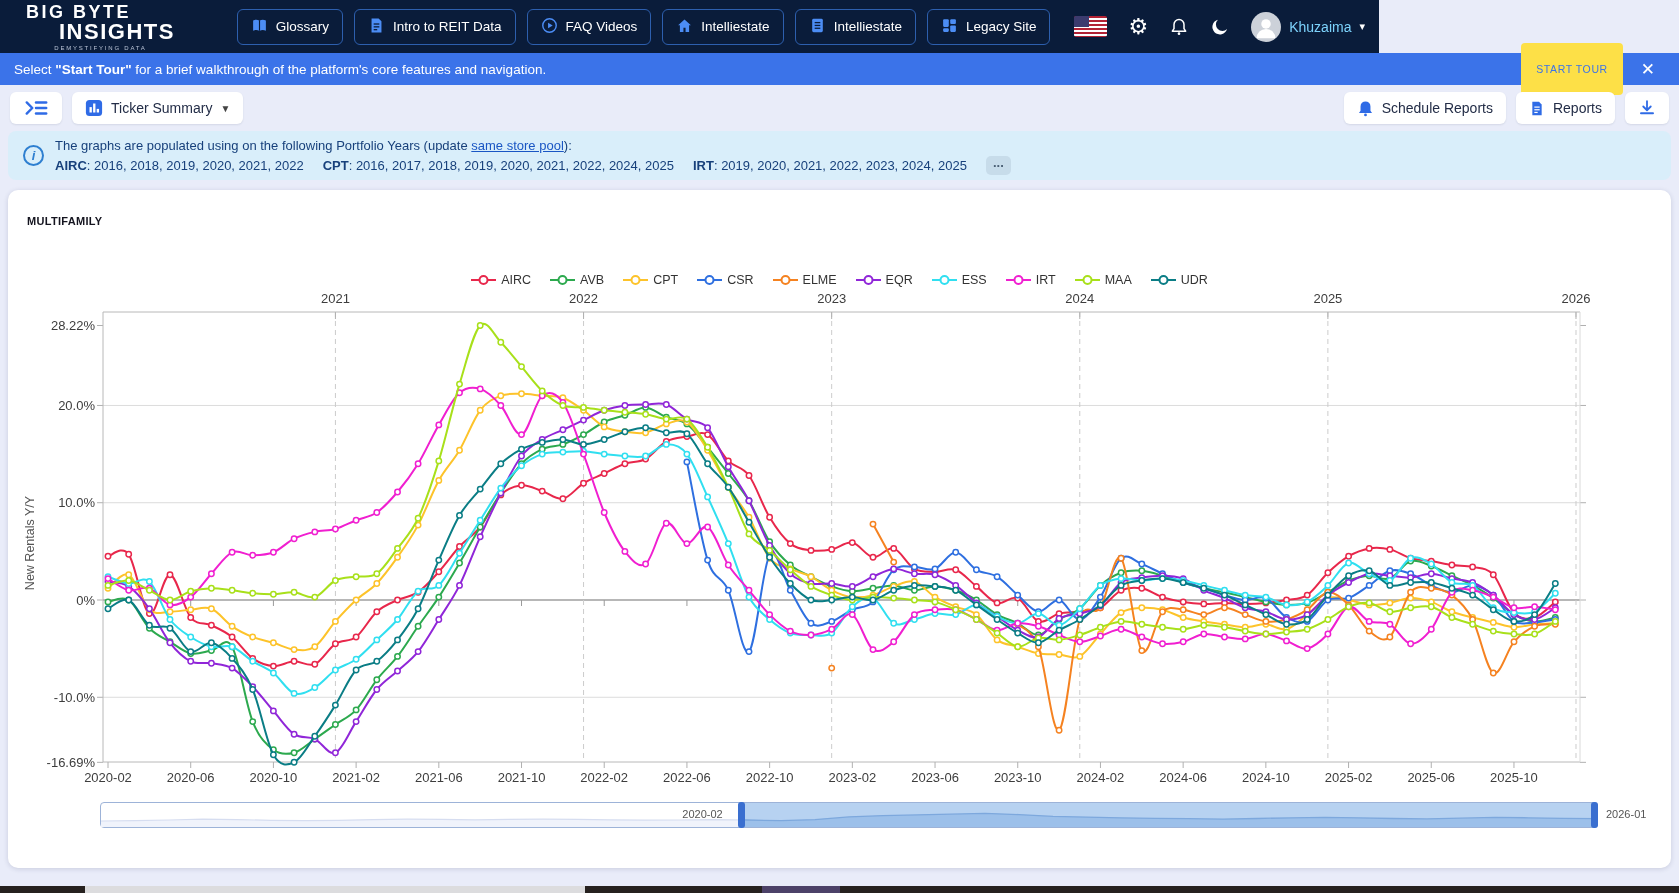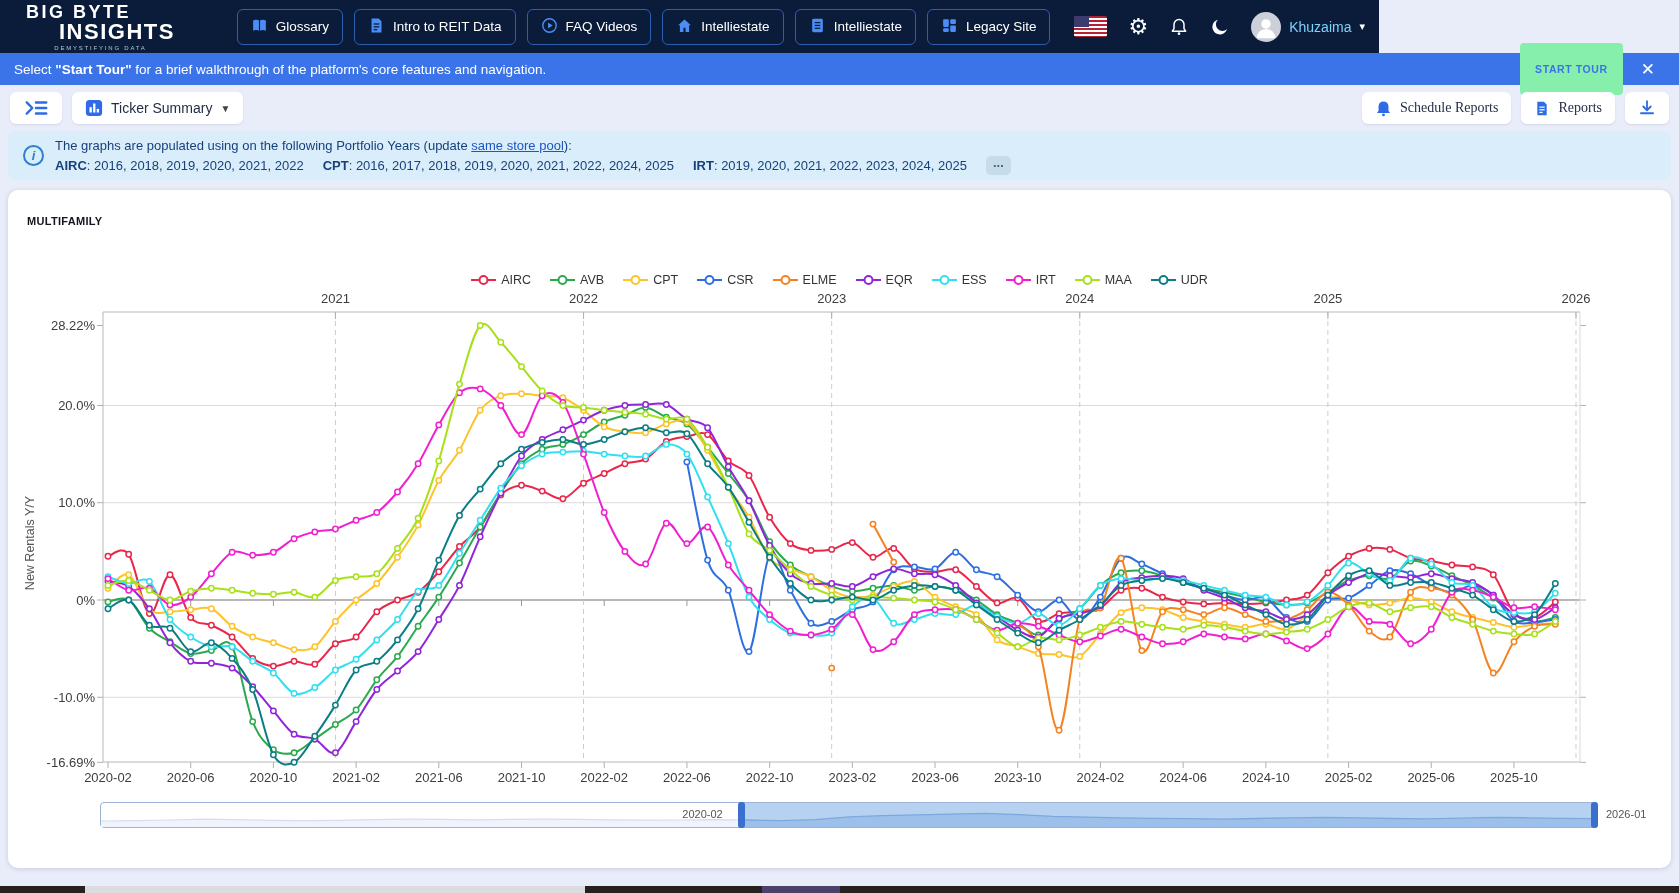--- a/index.html
+++ b/index.html
@@ -26,32 +26,32 @@
   .icon-btn { cursor:pointer; display:flex; align-items:center; }
   .user { display:flex; align-items:center; gap:8px; cursor:pointer; }
   .avatar { width:30px; height:30px; border-radius:50%; background:#ccd1d9; position:relative; overflow:hidden; }
   .user-name { color:#7dd3fc; font-size:14px; }
   .user-caret { color:#fff; font-size:11px; }
 
   
   .banner { position:absolute; top:53px; left:0; width:1679px; height:32px; background:#3b73e9;
             color:#fff; font-size:13.5px; display:flex; align-items:center; padding:0 14px; }
   .banner b { font-weight:700; }
-  .start-tour { margin-left:auto; background:#86efac; color:#3b73e9; font-weight:700; font-size:10.5px;
+  .start-tour { margin-left:auto; background:#fde047; color:#3b73e9; font-weight:400; font-size:10.5px;
                 letter-spacing:.6px; padding:20px 15px; border-radius:4px; border:none; cursor:pointer; }
   .banner-close { color:#fff; font-size:17px; margin:0 10px 0 18px; cursor:pointer; line-height:1; }
 
   
   .toolbar { position:absolute; top:85px; left:0; width:1679px; height:46px; display:flex;
              align-items:center; padding:8px 10px; }
   .tool-btn { background:#fff; border-radius:6px; height:32px; display:flex; align-items:center;
               gap:8px; padding:0 13px; box-shadow:0 1px 2px rgba(25,35,70,.10); font-size:14px;
               color:#232d47; cursor:pointer; white-space:nowrap; }
   .tool-gap { margin-left:10px; }
-  .toolbar .right { margin-left:auto; display:flex; gap:10px;font-family:Liberation Serif, serif; }
+  .toolbar .right { margin-left:auto; display:flex; gap:10px; }
   .caret-dn { font-size:10px; color:#444; }
 
   
   .infobar { position:absolute; top:131px; left:8px; width:1663px; height:49px; background:#d9eefa;
              border-radius:8px; padding:7px 12px 0 47px; color:#17407b; font-size:13px; }
   .info-icon { position:absolute; left:15px; top:14px; width:21px; height:21px; border:2px solid #2e7fd0;
                border-radius:50%; color:#2e7fd0; font-weight:700; font-size:13px; text-align:center;
                line-height:17px; font-style:italic; }
   .infobar .line1 { margin-bottom:3px; }
   .infobar a { color:#1a56c4; text-decoration:underline; cursor:pointer; }

